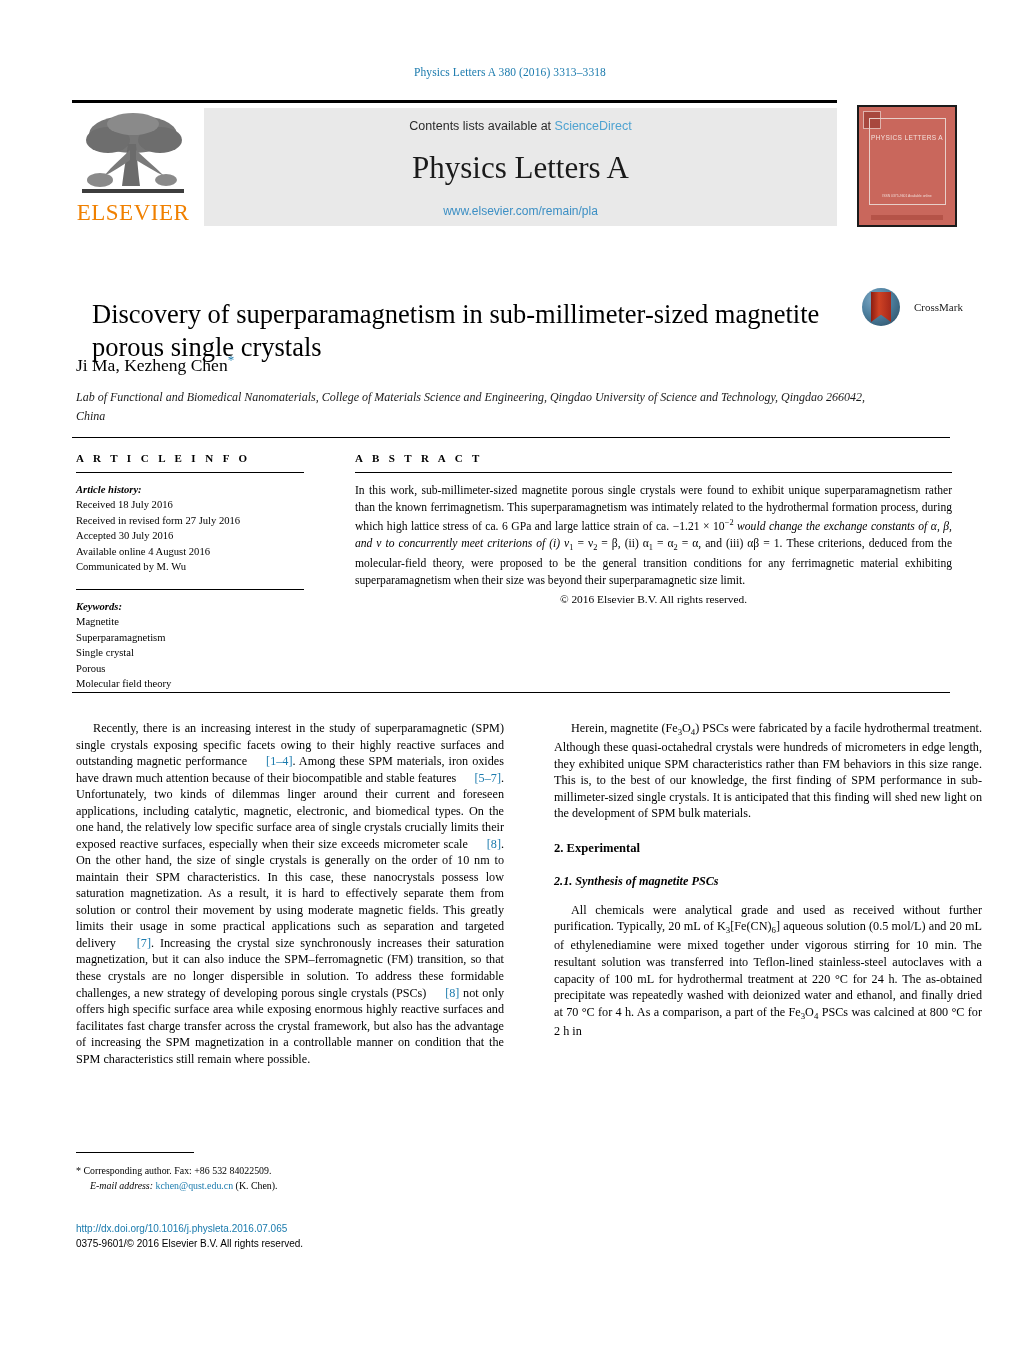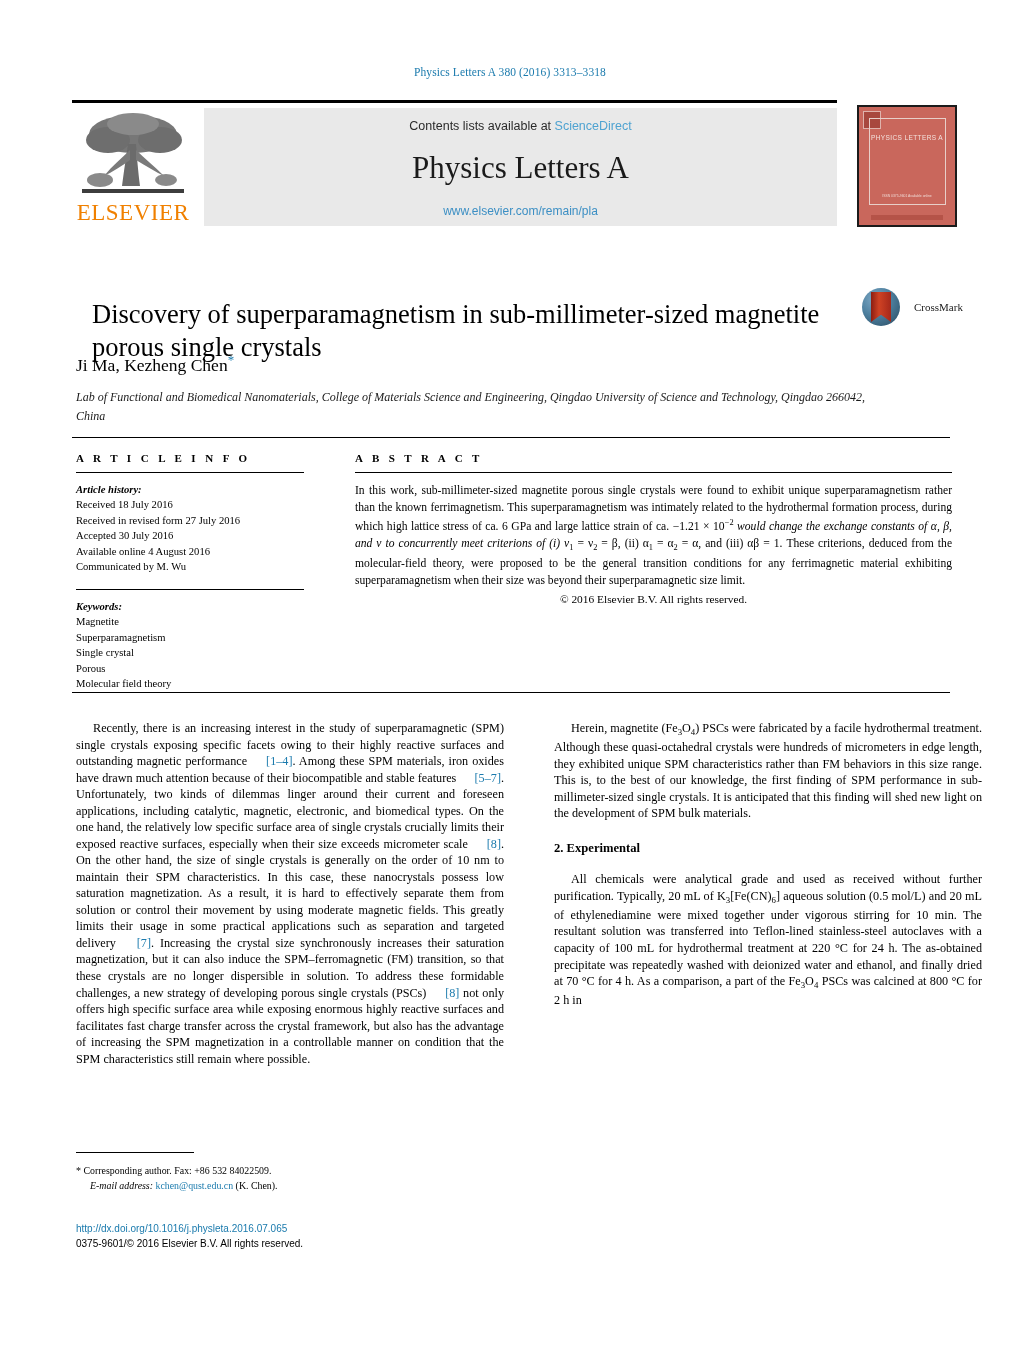--- a/index.html
+++ b/index.html
@@ -471,20 +471,21 @@
   <div class="band-rule-bottom"></div>
 
   <div class="col col-left">
     <p class="para"><span>Recently, there is an increasing interest in the study of superparamagnetic (SPM) single crystals exposing specific facets owing to their highly reactive surfaces and outstanding magnetic performance </span><span class="ref">[1–4]</span><span>. Among these SPM materials, iron oxides have drawn much attention because of their biocompatible and stable features </span><span class="ref">[5–7]</span><span>. Unfortunately, two kinds of dilemmas linger around their current and foreseen applications, including catalytic, magnetic, electronic, and biomedical types. On the one hand, the relatively low specific surface area of single crystals crucially limits their exposed reactive surfaces, especially when their size exceeds micrometer scale </span><span class="ref">[8]</span><span>. On the other hand, the size of single crystals is generally on the order of 10 nm to maintain their SPM characteristics. In this case, these nanocrystals possess low saturation magnetization. As a result, it is hard to effectively separate them from solution or control their movement by using moderate magnetic fields. This greatly limits their usage in some practical applications such as separation and targeted delivery </span><span class="ref">[7]</span><span>. Increasing the crystal size synchronously increases their saturation magnetization, but it can also induce the SPM–ferromagnetic (FM) transition, so that these crystals are no longer dispersible in solution. To address these formidable challenges, a new strategy of developing porous single crystals (PSCs) </span><span class="ref">[8]</span><span> not only offers high specific surface area while exposing enormous highly reactive surfaces and facilitates fast charge transfer across the crystal framework, but also has the advantage of increasing the SPM magnetization in a controllable manner on condition that the SPM characteristics still remain where possible.</span></p>
   </div>
 
   <div class="col col-right">
     <p class="para" style="text-indent:17px;"><span>Herein, magnetite (Fe</span><span class="sub">3</span><span>O</span><span class="sub">4</span><span>) PSCs were fabricated by a facile hydrothermal treatment. Although these quasi-octahedral crystals were hundreds of micrometers in edge length, they exhibited unique SPM characteristics rather than FM behaviors in this size range. This is, to the best of our knowledge, the first finding of SPM performance in sub-millimeter-sized single crystals. It is anticipated that this finding will shed new light on the development of SPM bulk materials.</span></p>
 
     <div class="body-h2" style="margin-top:18px;">2. Experimental</div>
+    <div class="body-h3">2.1. Synthesis of magnetite PSCs</div>
 
     <p class="para"><span>All chemicals were analytical grade and used as received without further purification. Typically, 20 mL of K</span><span class="sub">3</span><span>[Fe(CN)</span><span class="sub">6</span><span>] aqueous solution (0.5 mol/L) and 20 mL of ethylenediamine were mixed together under vigorous stirring for 10 min. The resultant solution was transferred into Teflon-lined stainless-steel autoclaves with a capacity of 100 mL for hydrothermal treatment at 220 °C for 24 h. The as-obtained precipitate was repeatedly washed with deionized water and ethanol, and finally dried at 70 °C for 4 h. As a comparison, a part of the Fe</span><span class="sub">3</span><span>O</span><span class="sub">4</span><span> PSCs was calcined at 800 °C for 2 h in</span></p>
   </div>
 
   <div class="footnote-rule"></div>
   <div class="footnote">
     <div>
       <span class="star">*</span>
       <span>Corresponding author. Fax: +86 532 84022509.</span>
     </div>

